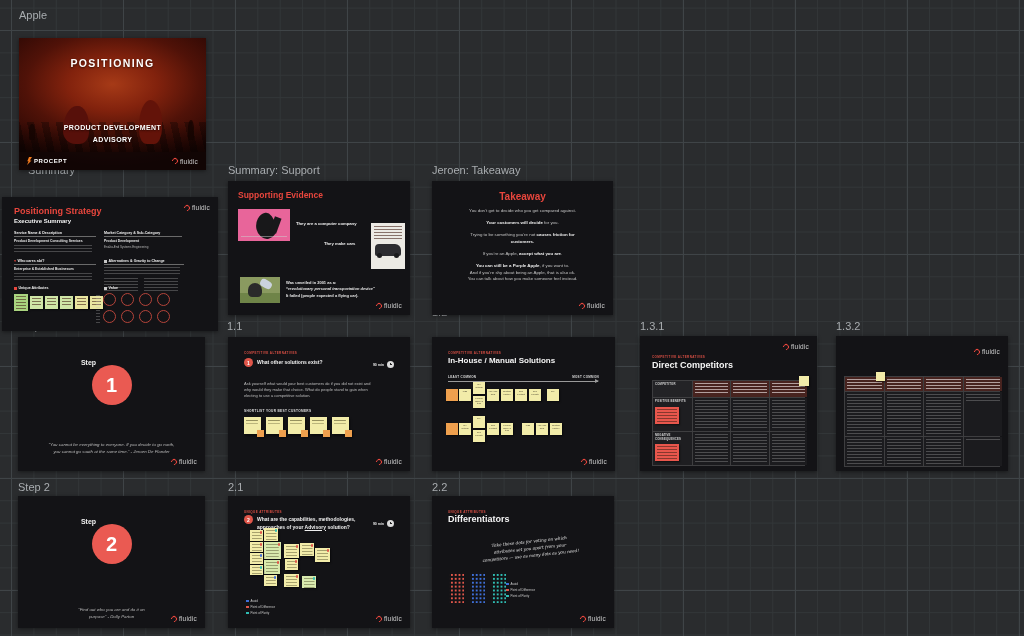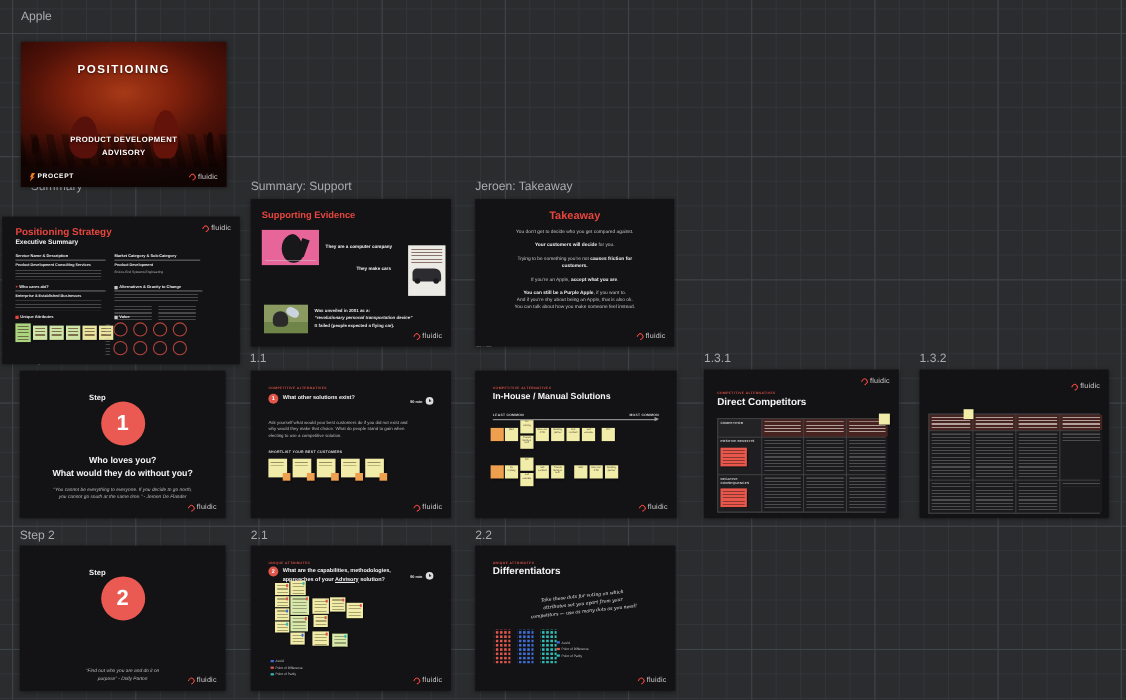--- a/index.html
+++ b/index.html
@@ -357,24 +357,20 @@
     </div>
     <div class="fluidic fl-br">
       <span class="fl-icon"></span>
       <span class="fl-text">fluidic</span>
     </div>
   </div>
 
   <div id="step1" class="slide">
     <div class="step-word">Step</div>
     <div class="step-circle">1</div>
-    <div class="step-title">
-      <div>Who loves you?</div>
-      <div>What would they do without you?</div>
-    </div>
     <div class="step-quote">
       <div>“You cannot be everything to everyone. If you decide to go north,</div>
       <div>you cannot go south at the same time.” - Jeroen De Flander</div>
     </div>
     <div class="fluidic fl-br">
       <span class="fl-icon"></span>
       <span class="fl-text">fluidic</span>
     </div>
   </div>
 

